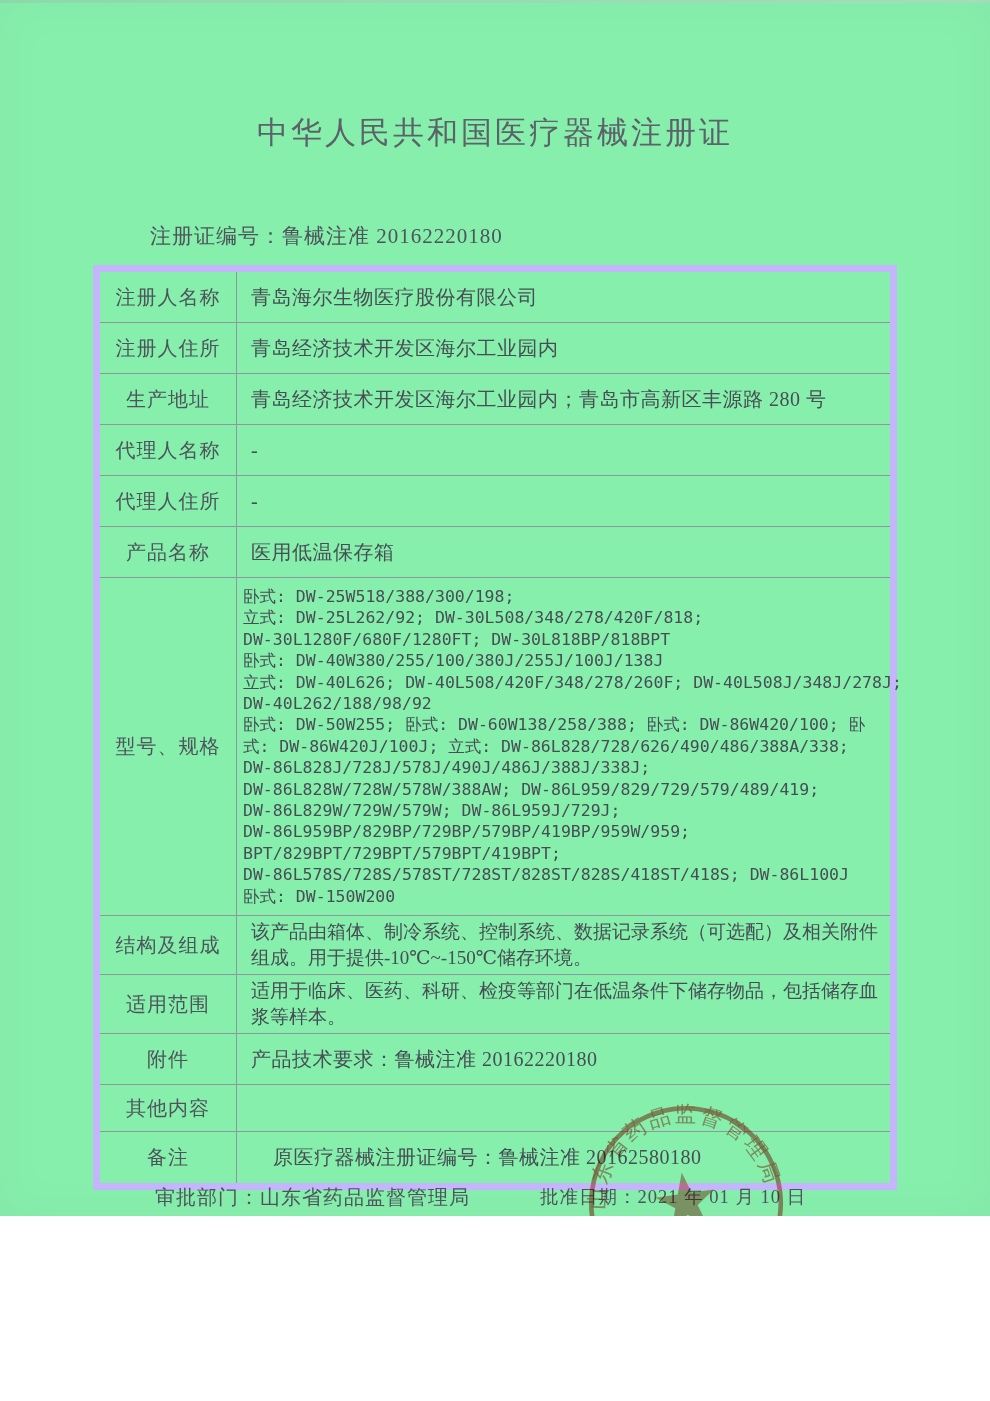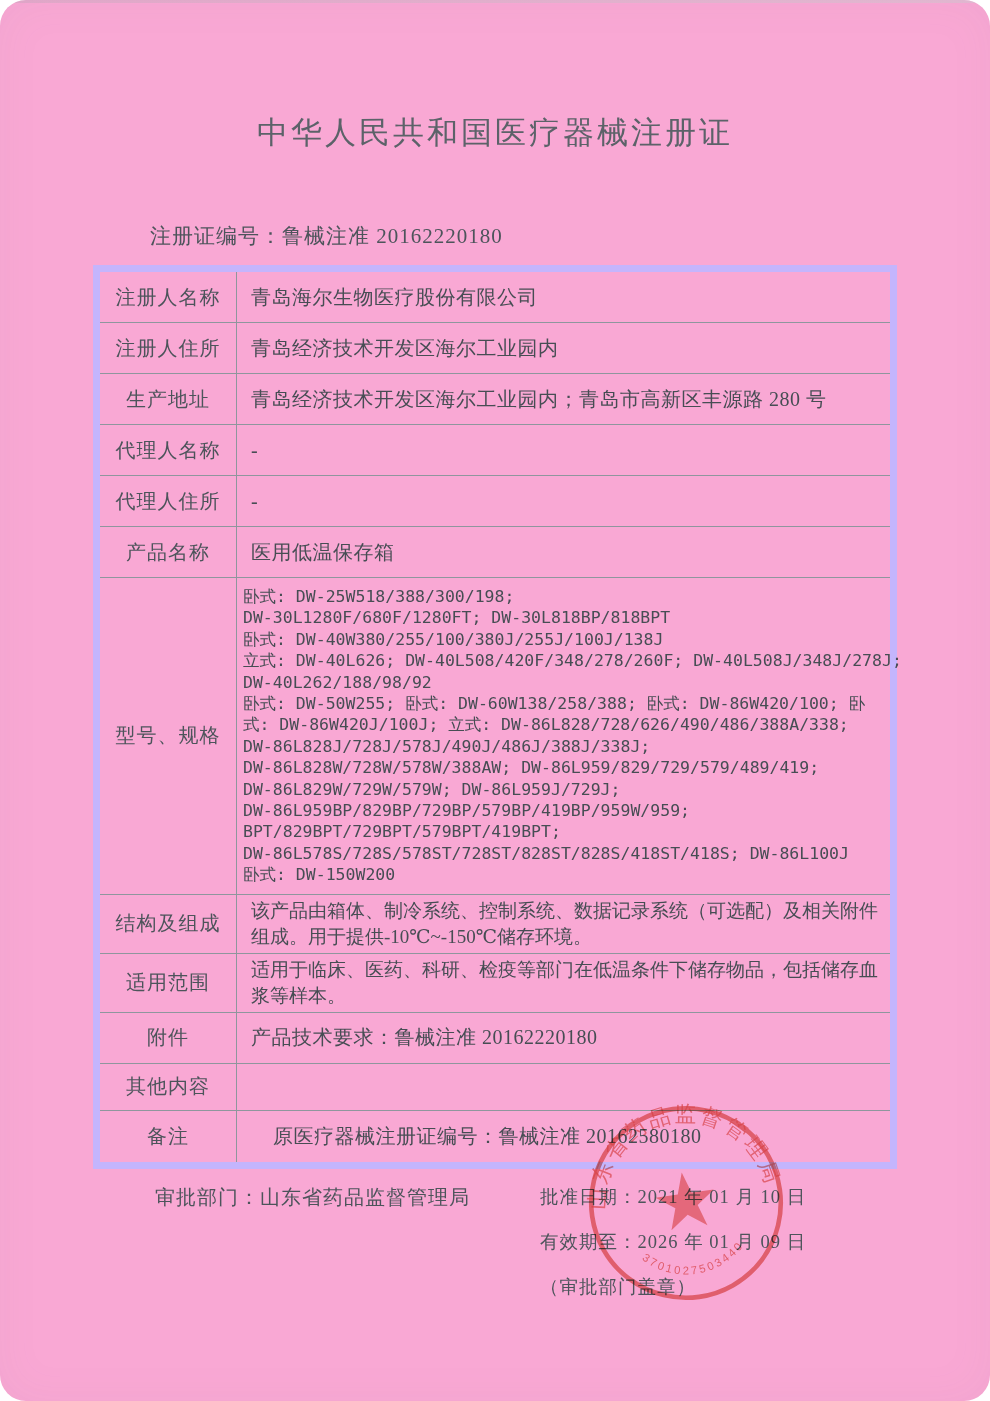--- a/index.html
+++ b/index.html
@@ -1,20 +1,20 @@
 <!DOCTYPE html>
 <html><head>
 <meta charset="utf-8">
 <style>
   html,body{margin:0;padding:0;}
   body{width:990px;height:1401px;background:#ffffff;}
   .page{
-    position:relative;width:990px;height:1401px;background:#f9a8d4;
+    position:relative;width:990px;height:1216px;background:#86efac;
     font-family:"Liberation Serif","DejaVu Serif",serif;color:#4a5057;
-    overflow:hidden;box-shadow:inset 0 0 45px rgba(120,125,130,0.06);border-radius:26px;
+    overflow:hidden;box-shadow:inset 0 0 45px rgba(120,125,130,0.06);
   }
   .scan-edge{position:absolute;top:0;left:0;width:100%;height:3px;background:linear-gradient(to right, rgba(160,165,170,0.25), rgba(200,203,206,0.45));}
   .title{
     position:absolute;top:112px;left:0;width:100%;text-align:center;
     font-size:31px;letter-spacing:3px;color:#5c6269;font-weight:500;
   }
   .cert-line{position:absolute;top:222px;left:150px;font-size:21px;color:#4d545b;letter-spacing:1px;}
   .cert-table{
     position:absolute;top:265px;left:93px;width:804px;
     border:7px solid #c4b5fd;display:flex;flex-direction:column;box-sizing:border-box;
@@ -83,20 +83,21 @@
       <div class="cell cell-value">-</div>
     </div>
       <div class="row">
       <div class="cell cell-label">产品名称</div>
       <div class="cell cell-value">医用低温保存箱</div>
     </div>
       <div class="row spec">
       <div class="cell cell-label">型号、规格</div>
       <div class="cell cell-value">
           <div>卧式: DW-25W518/388/300/198;</div>
+          <div>立式: DW-25L262/92; DW-30L508/348/278/420F/818;</div>
           <div>DW-30L1280F/680F/1280FT; DW-30L818BP/818BPT</div>
           <div>卧式: DW-40W380/255/100/380J/255J/100J/138J</div>
           <div>立式: DW-40L626; DW-40L508/420F/348/278/260F; DW-40L508J/348J/278J;</div>
           <div>DW-40L262/188/98/92</div>
           <div>卧式: DW-50W255; 卧式: DW-60W138/258/388; 卧式: DW-86W420/100; 卧</div>
           <div>式: DW-86W420J/100J; 立式: DW-86L828/728/626/490/486/388A/338;</div>
           <div>DW-86L828J/728J/578J/490J/486J/388J/338J;</div>
           <div>DW-86L828W/728W/578W/388AW; DW-86L959/829/729/579/489/419;</div>
           <div>DW-86L829W/729W/579W; DW-86L959J/729J;</div>
           <div>DW-86L959BP/829BP/729BP/579BP/419BP/959W/959;</div>

